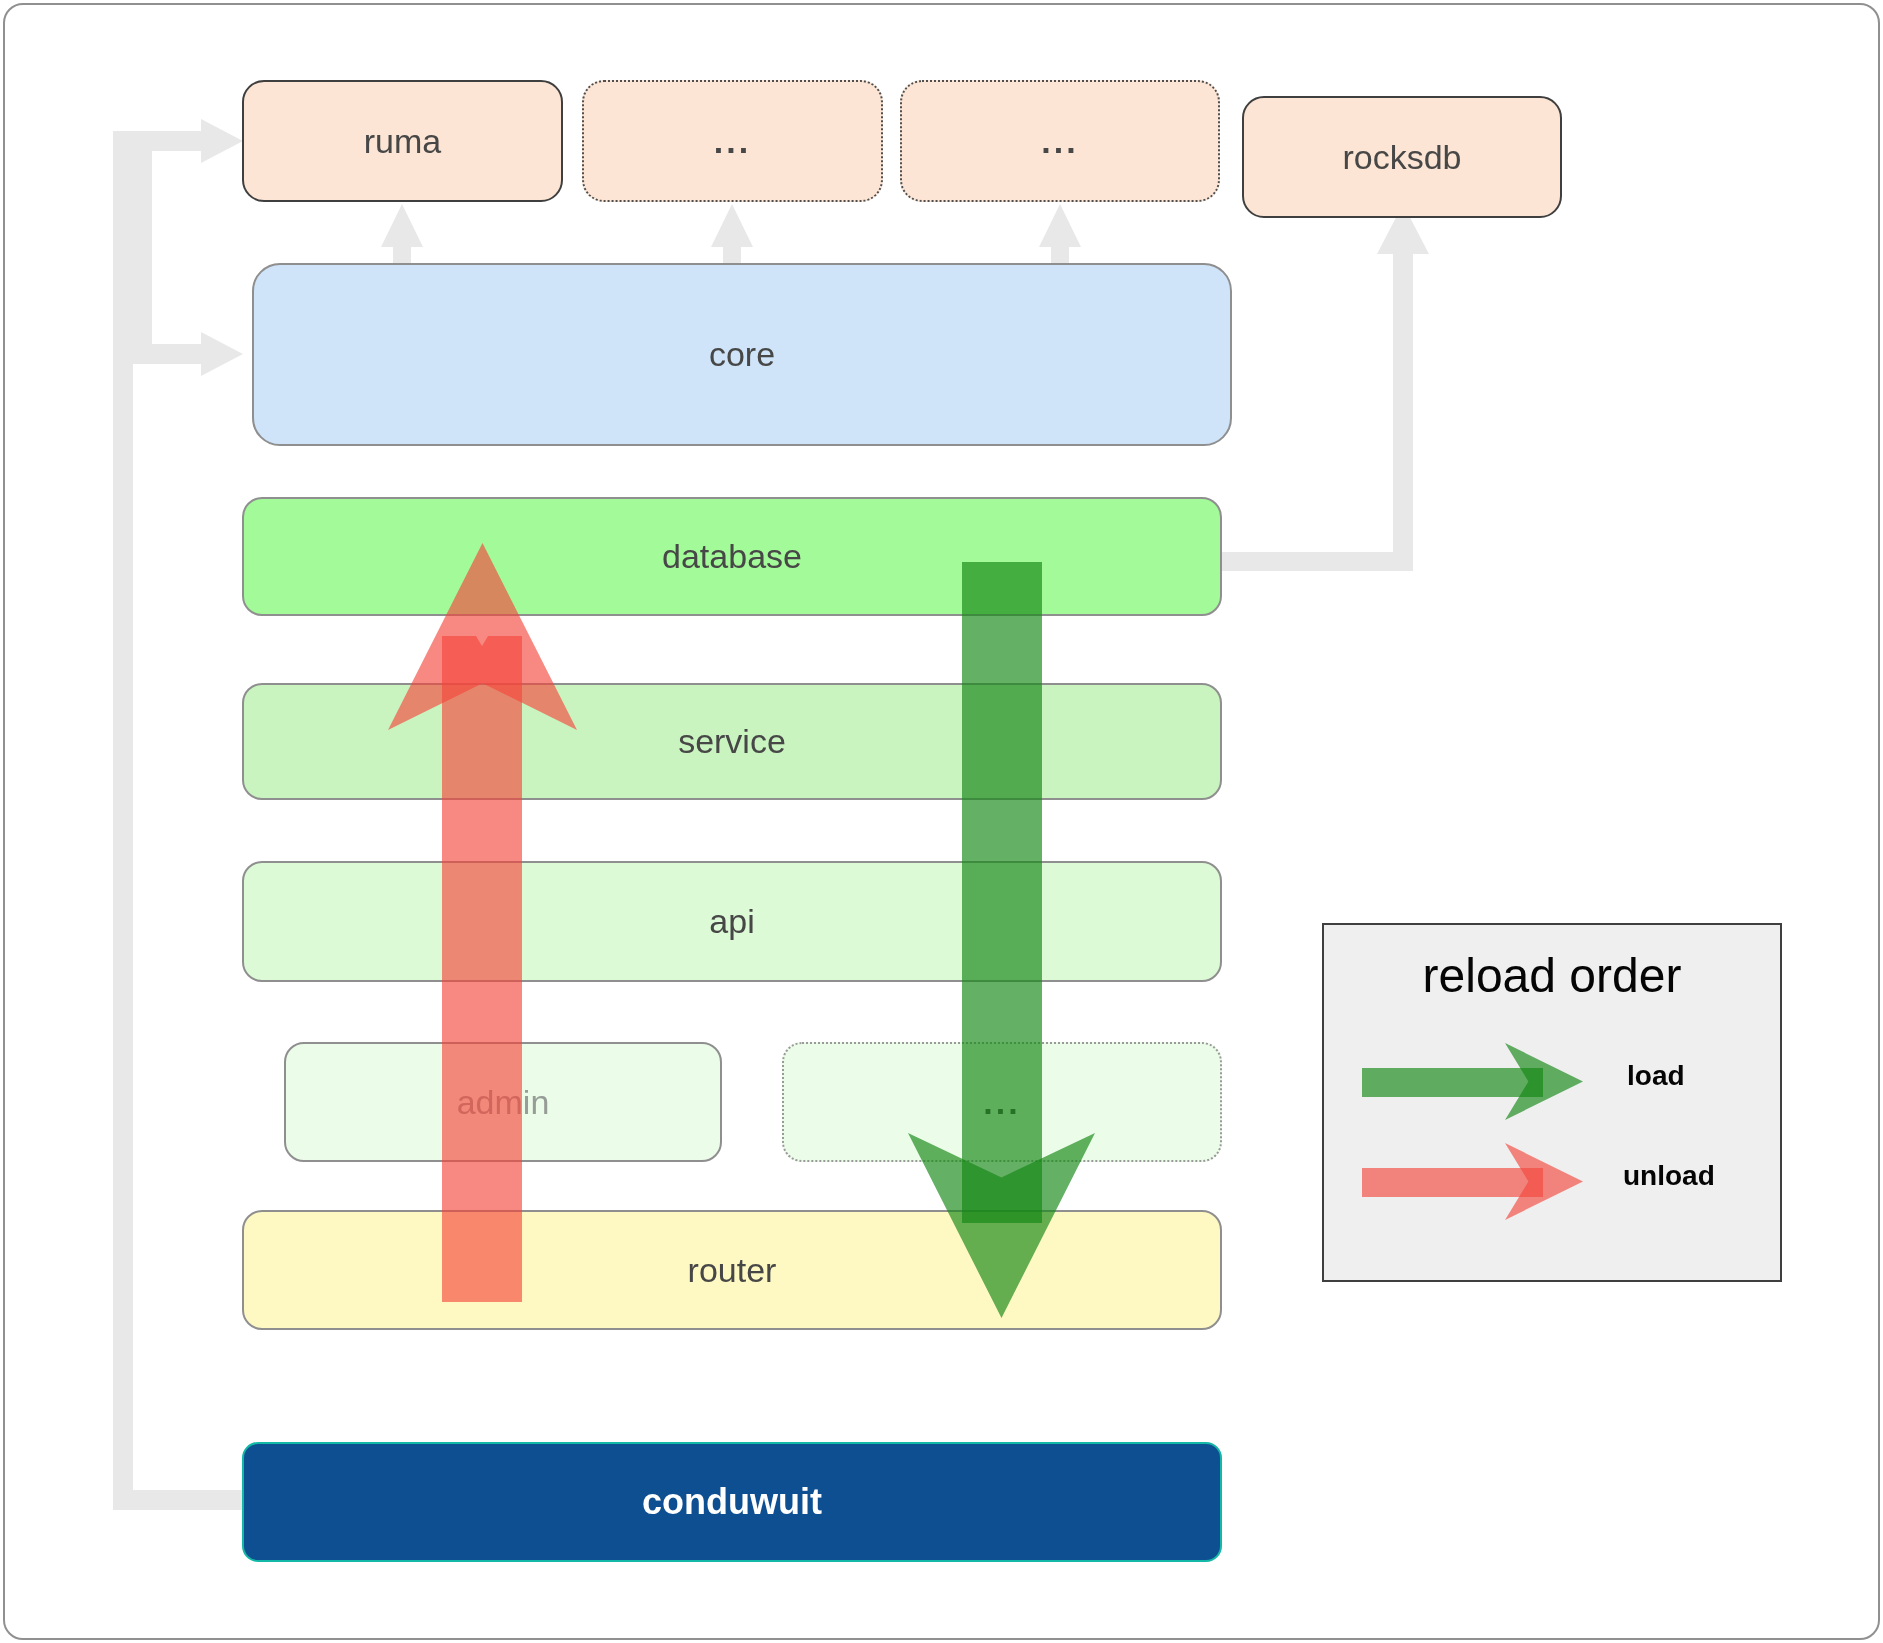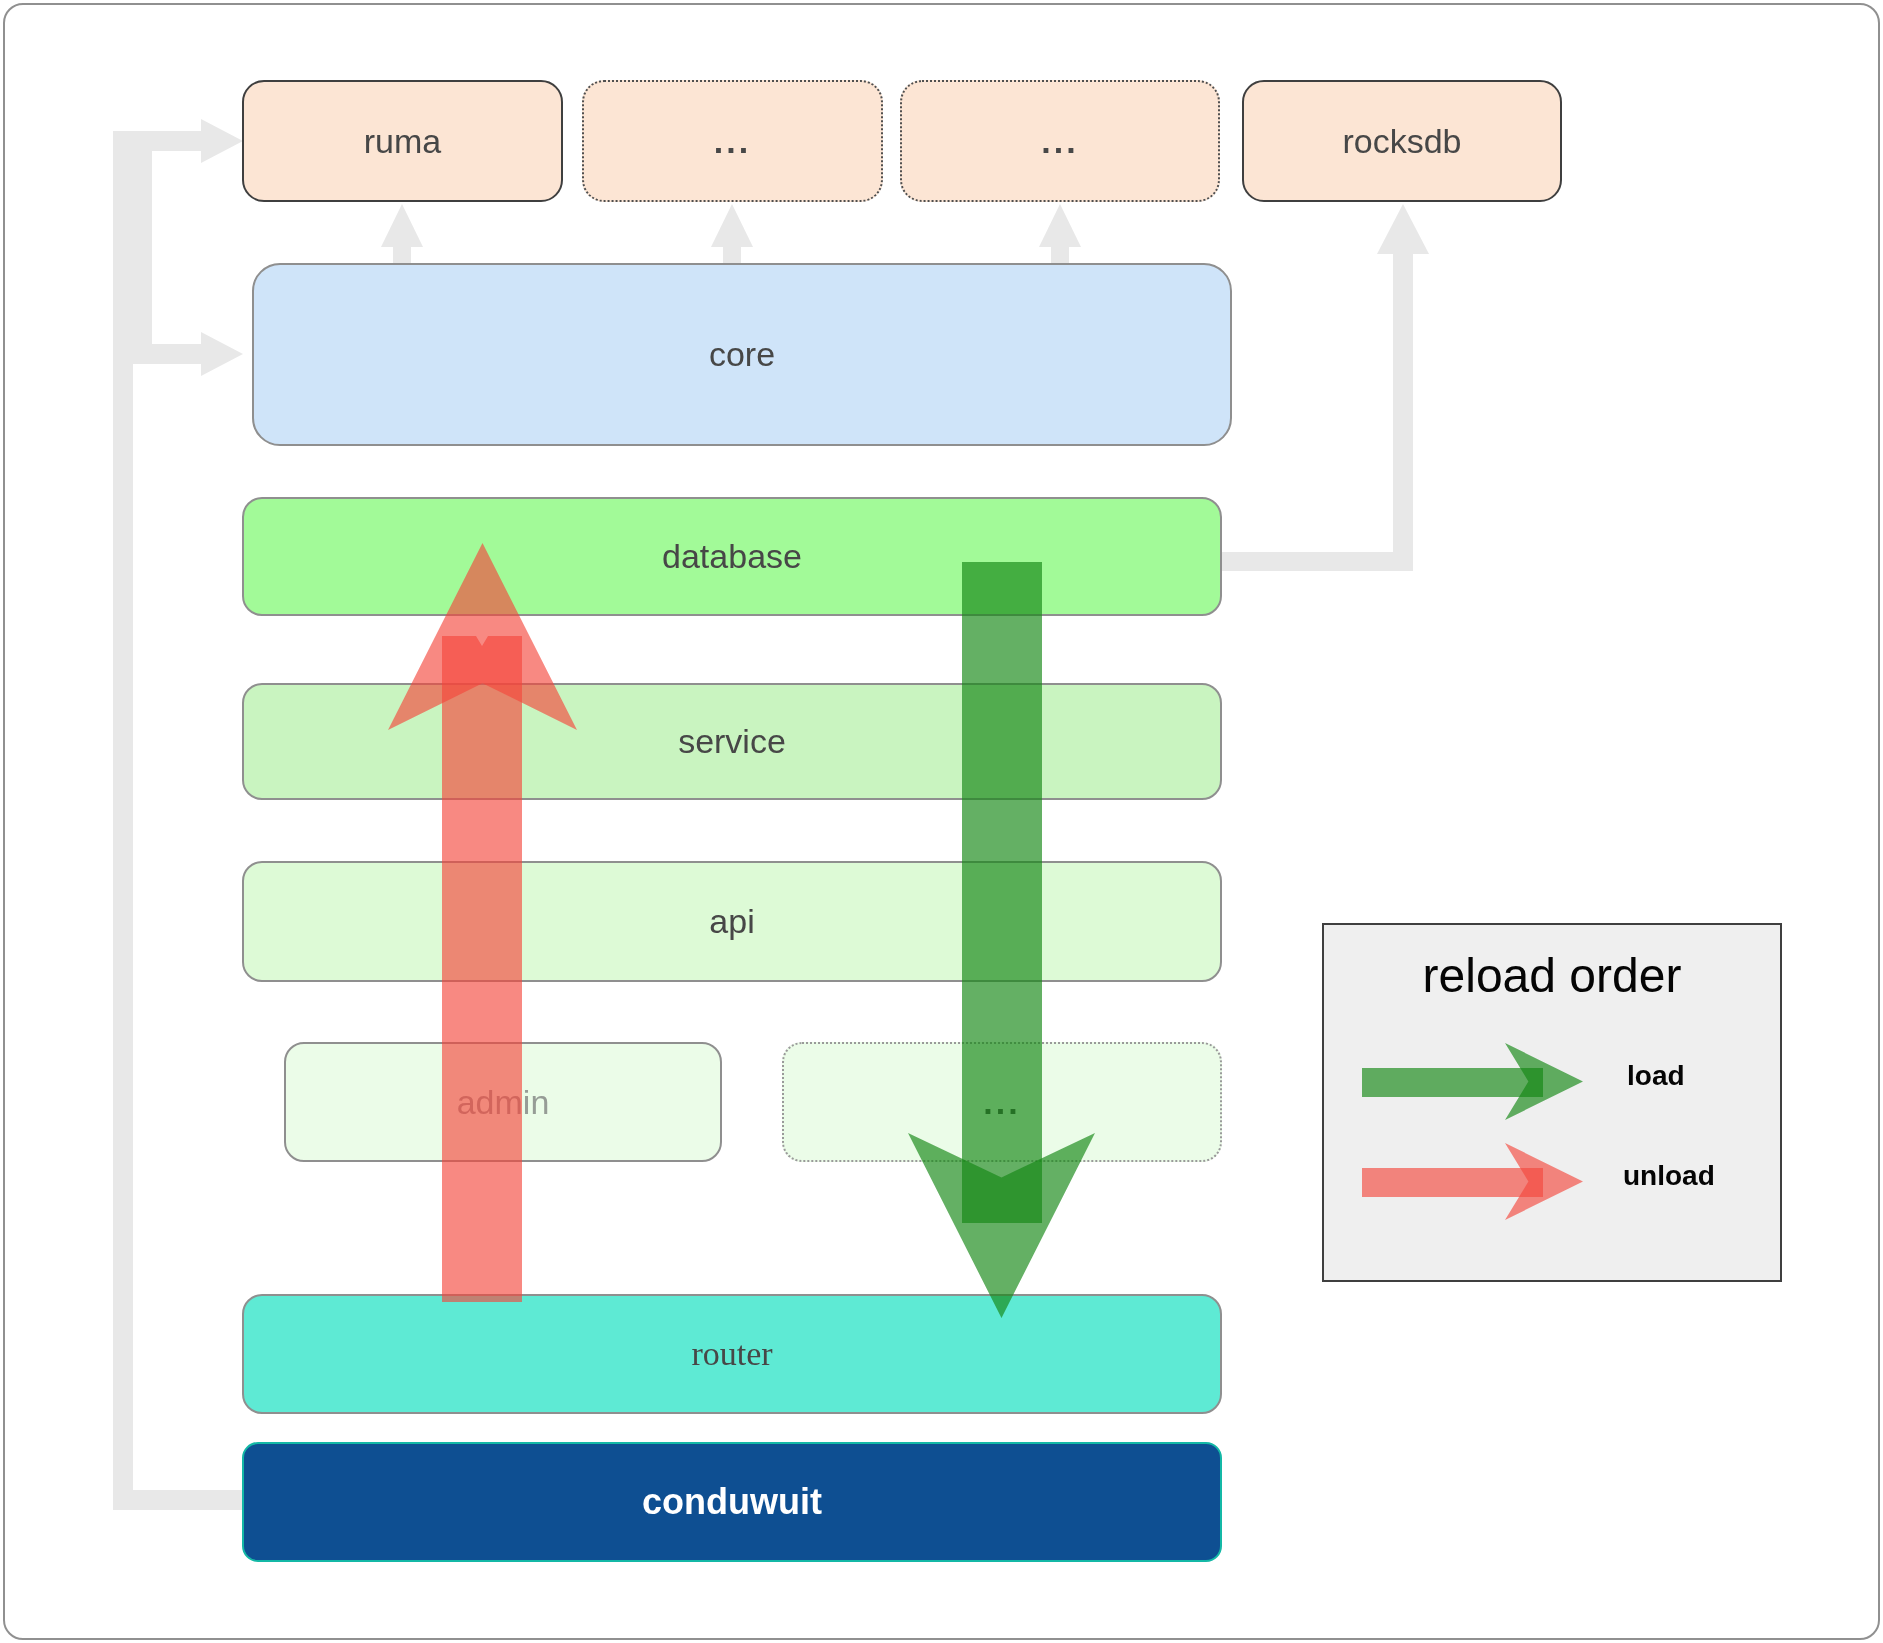--- a/index.html
+++ b/index.html
@@ -67,21 +67,21 @@
 
   <div class="box toprow solid-dark" style="left:242px;top:80px;width:321px;height:122px;">
     <span>ruma</span>
   </div>
   <div class="box toprow dotted-dark" style="left:582px;top:80px;width:301px;height:122px;">
     <span class="dots">...</span>
   </div>
   <div class="box toprow dotted-dark" style="left:900px;top:80px;width:320px;height:122px;">
     <span class="dots">...</span>
   </div>
-  <div class="box toprow solid-dark" style="left:1242px;top:80px;width:320px;height:122px;">
+  <div class="box toprow solid-dark" style="left:1242px;top:96px;width:320px;height:122px;">
     <span>rocksdb</span>
   </div>
 
   <div class="box solid-gray" style="left:252px;top:263px;width:980px;height:183px;background:#cfe4f9;border-radius:28px;">
     <span>core</span>
   </div>
 
   <div class="box solid-gray" style="left:242px;top:497px;width:980px;height:119px;background:#a2fa98;">
     <span>database</span>
   </div>
@@ -94,21 +94,21 @@
     <span>api</span>
   </div>
 
   <div class="box solid-gray" style="left:242px;top:1042px;width:438px;height:120px;background:#ebfce8;margin-left:42px;">
     <span class="lbl-admin">admin</span>
   </div>
   <div class="box dotted-gray" style="left:782px;top:1042px;width:440px;height:120px;background:#ebfce8;">
     <span class="dots">...</span>
   </div>
 
-  <div class="box solid-gray" style="left:242px;top:1294px;width:980px;height:120px;background:#5eead4;font-family:Liberation Serif, serif;">
+  <div class="box solid-gray" style="left:242px;top:1210px;width:980px;height:120px;background:#fef9c3;">
     <span>router</span>
   </div>
 
   <div class="box" style="left:242px;top:1442px;width:980px;height:120px;background:#0e4f92;border:2px solid #14b8a6;border-radius:16px;">
     <span class="conduwuit-lbl">conduwuit</span>
   </div>
 
   <div>
     <div class="shape unload-fill" style="left:442px;top:636px;width:80px;height:666px;clip-path:polygon(0 0,34px 0,40px 10px,46px 0,100% 0,100% 100%,0 100%);"></div>
     <div class="shape unload-fill" style="left:388px;top:543px;width:189px;height:187px;clip-path:polygon(50% 0,100% 100%,50% 75%,0 100%);"></div>

